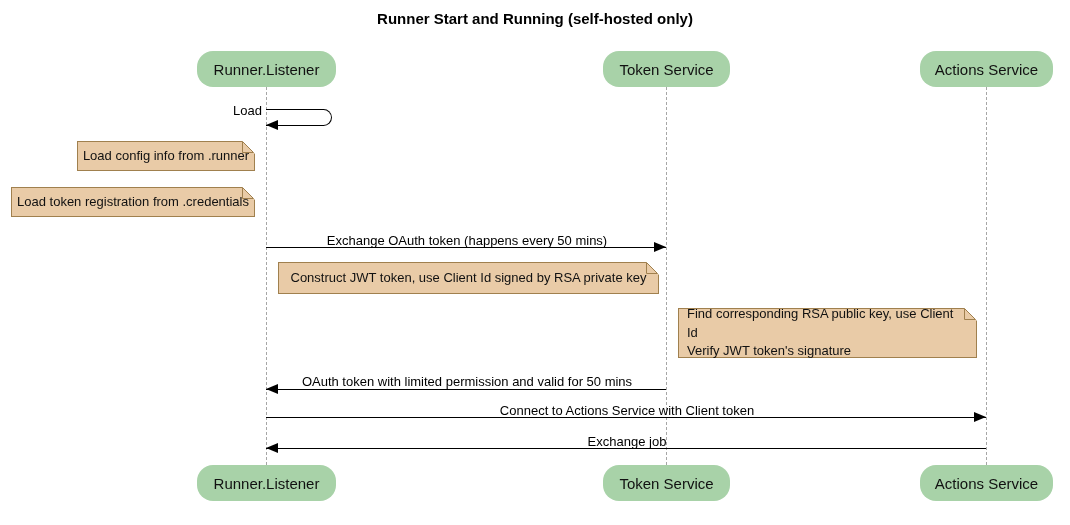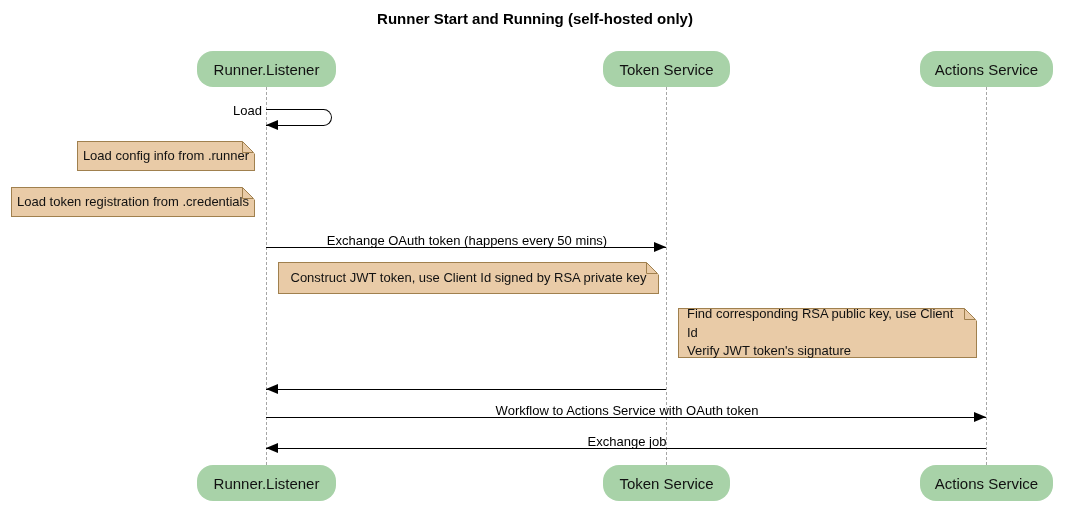--- a/index.html
+++ b/index.html
@@ -111,24 +111,25 @@
   </div>
 
   <div class="note n3">
     <svg class="fold" width="13" height="13" viewBox="0 0 13 13">
       <path class="fold-cut" d="M0,0 L13,0 L13,13 Z"></path>
       <path class="fold-flap" d="M0.5,0.5 L11.5,11.5 L0.5,11.5 Z"></path>
     </svg>
     <span>Construct JWT token, use Client Id signed by RSA private key</span>
   </div>
 
+  <div class="msg-label" style="left:467px; top:374px;">OAuth token with limited permission and valid for 50 mins</div>
   <div class="msg-line" style="left:266px; top:389px; width:400px;"></div>
   <div class="arrow arrow-left" style="left:266px; top:384px;"></div>
 
-  <div class="msg-label" style="left:627px; top:403px;">Workflow to Actions Service with OAuth token</div>
+  <div class="msg-label" style="left:627px; top:403px;">Connect to Actions Service with Client token</div>
   <div class="msg-line" style="left:266px; top:417px; width:720px;"></div>
   <div class="arrow arrow-right" style="left:974px; top:412px;"></div>
 
   <div class="msg-label" style="left:627px; top:434px;">Exchange job</div>
   <div class="msg-line" style="left:266px; top:448px; width:720px;"></div>
   <div class="arrow arrow-left" style="left:266px; top:443px;"></div>
 
   <div class="actor a1 bottom">Runner.Listener</div>
   <div class="actor a2 bottom">Token Service</div>
   <div class="actor a3 bottom">Actions Service</div>

